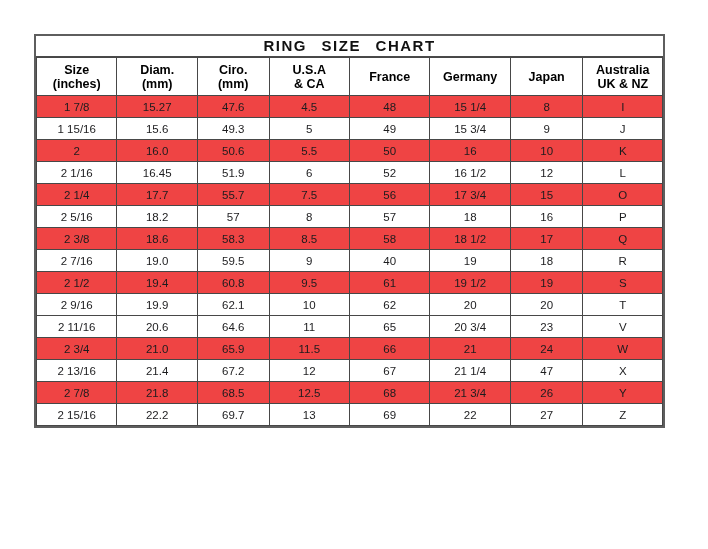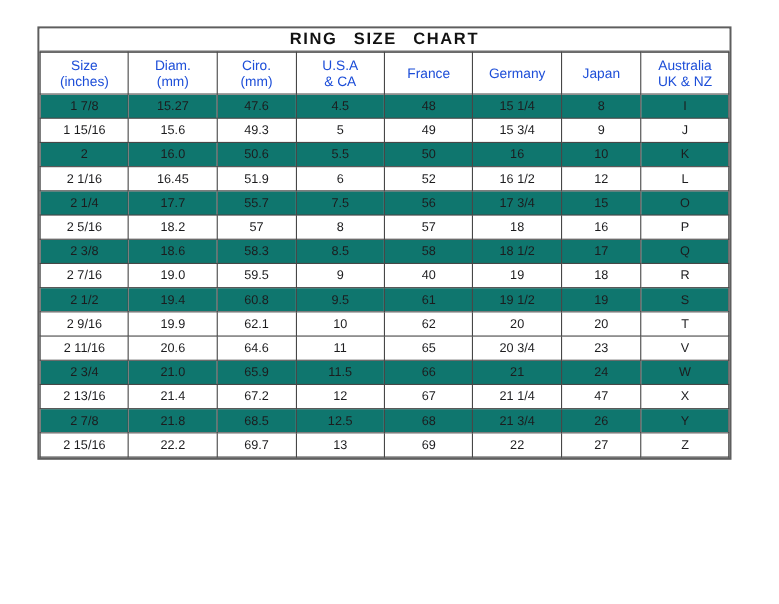--- a/index.html
+++ b/index.html
@@ -8,21 +8,21 @@
     width: 708px; height: 549px;
     font-family: "Liberation Sans", "DejaVu Sans", sans-serif;
     position: relative;
     overflow: hidden;
     color: #1c1c1e;
   }
   .canvas { position: absolute; inset: 0; background: #ffffff; }
 
   .chart-wrap {
     position: absolute;
-    left: 34px; top: 24px;
+    left: 34px; top: 34px;
     width: 631px;
     border: 2px solid #5e5e5e;
     background: #ffffff;
   }
   .chart-title {
     height: 21px;
     line-height: 20px;
     text-align: center;
     font-size: 15px;
     font-weight: bold;
@@ -40,42 +40,42 @@
   table.size-table th, table.size-table td {
     border: 1px solid #474747;
     text-align: center;
     vertical-align: middle;
     overflow: hidden;
     white-space: nowrap;
   }
   table.size-table th {
     height: 38px;
     font-size: 12.5px;
-    font-weight: normal;
+    font-weight: bold;
     line-height: 14px;
     background: #ffffff;
-    color: #1d4ed8;
+    color: #000000;
   }
   table.size-table td {
     height: 22px;
     font-size: 11.5px;
     color: #1c1c1e;
   }
   
   th:nth-child(1), td:nth-child(1) { width: 12.85%; }
   th:nth-child(2), td:nth-child(2) { width: 12.85%; }
   th:nth-child(3), td:nth-child(3) { width: 11.45%; }
   th:nth-child(4), td:nth-child(4) { width: 12.85%; }
   th:nth-child(5), td:nth-child(5) { width: 12.85%; }
   th:nth-child(6), td:nth-child(6) { width: 12.85%; }
   th:nth-child(7), td:nth-child(7) { width: 11.60%; }
   th:nth-child(8), td:nth-child(8) { width: 12.70%; }
 
   tbody tr { background: #ffffff; }
-  tbody tr.stripe { background: #0f766e; }
+  tbody tr.stripe { background: #ef4444; }
 
   .hdr-line { display: block; }
 </style>
 </head>
 <body>
 
 <div class="canvas">
   <div class="chart-wrap">
     <div class="chart-title">RING SIZE CHART</div>
     <table class="size-table">

